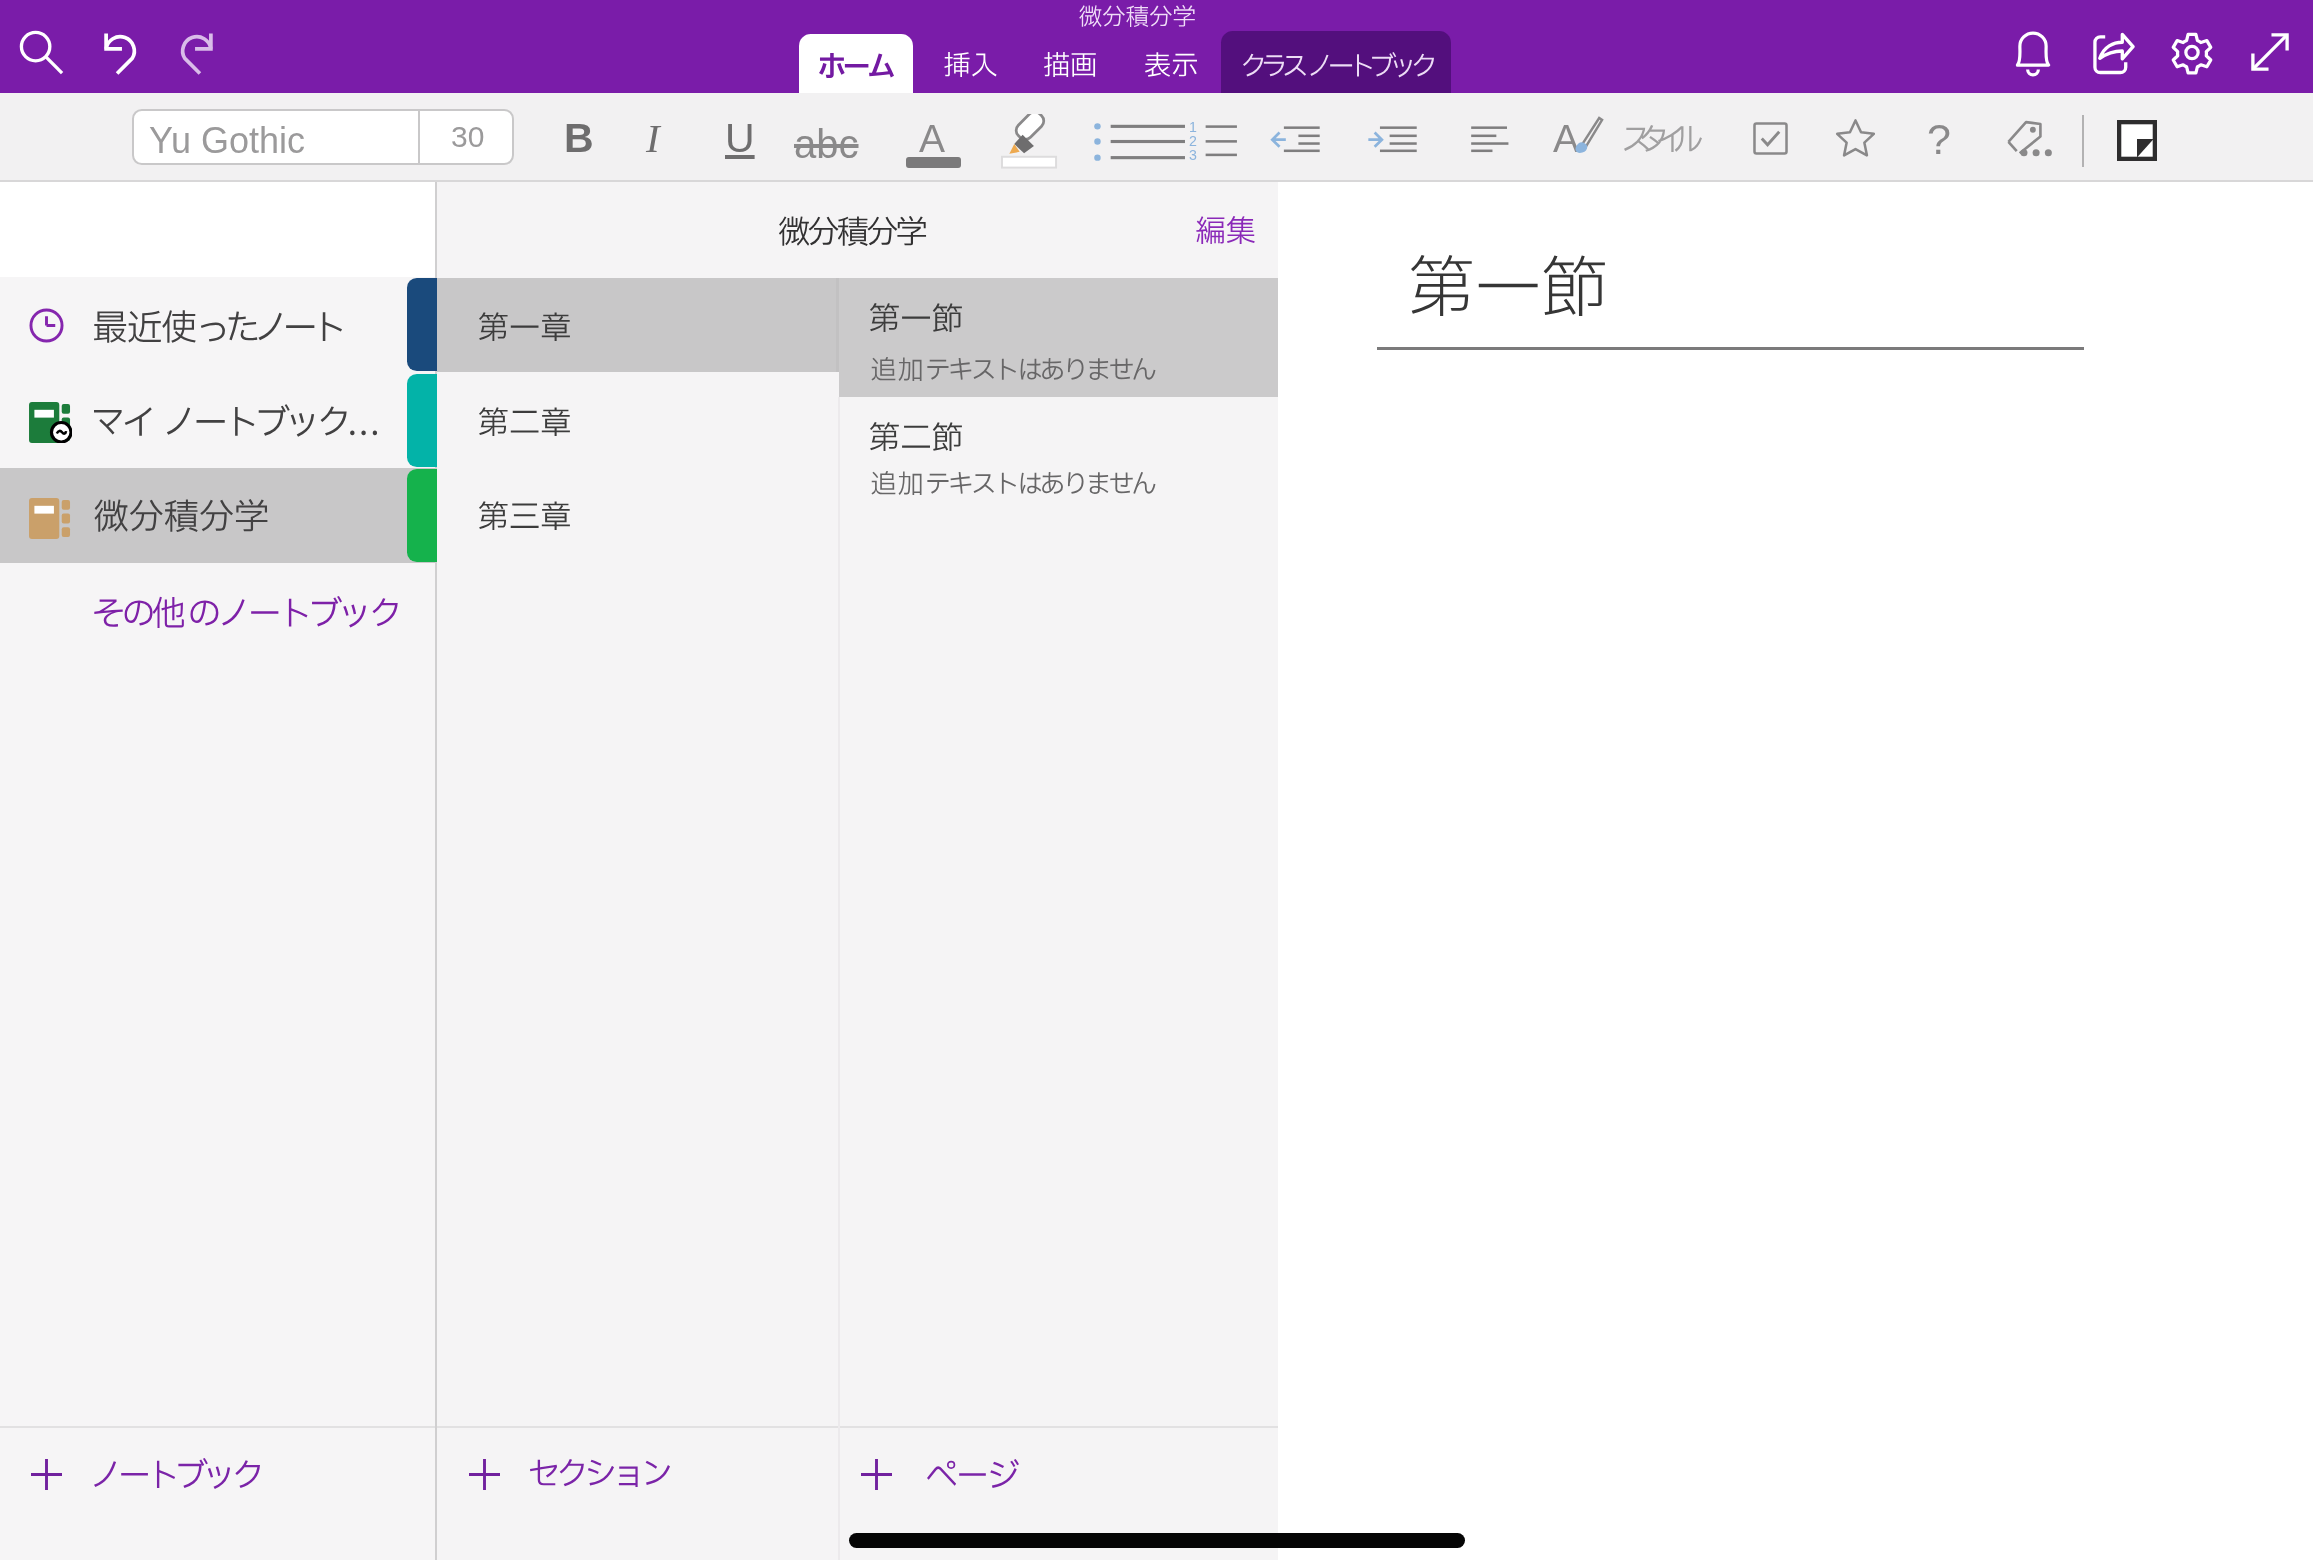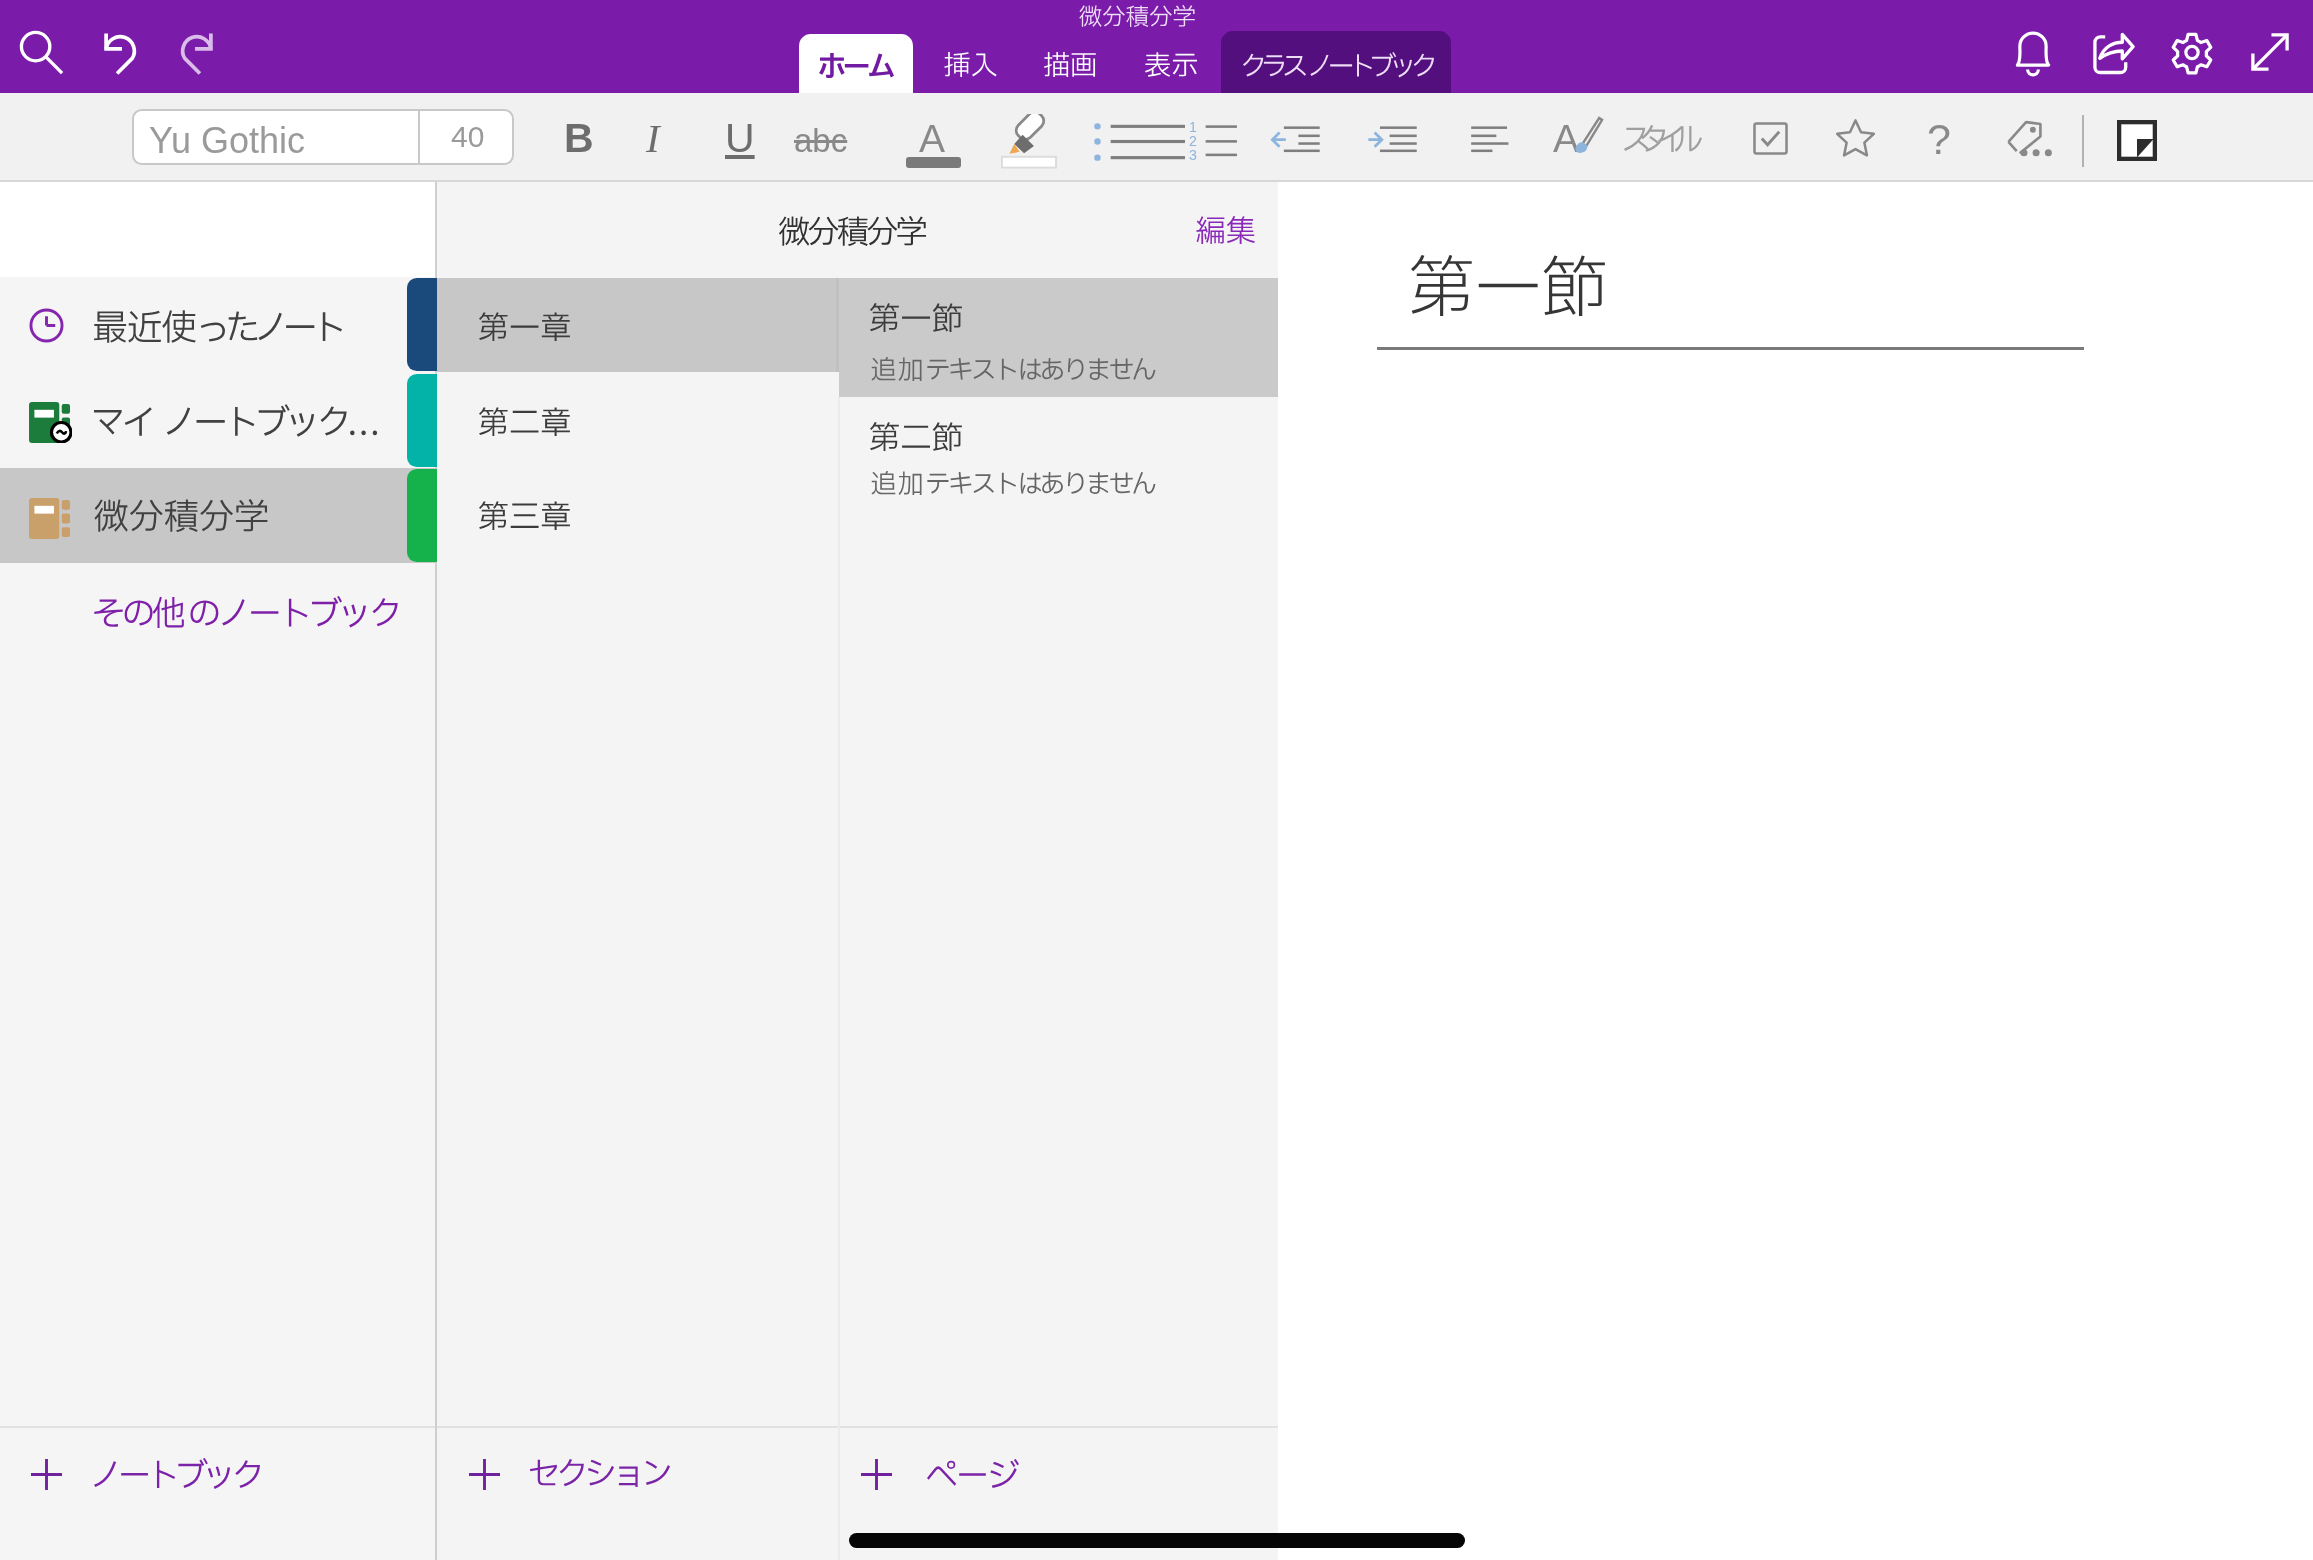--- a/index.html
+++ b/index.html
@@ -52,25 +52,25 @@
   </svg>
 <svg class="abs" style="left:2248px;top:31px" width="44" height="43" viewBox="0 0 45 44" fill="none" stroke="#fff" stroke-width="3.4">
 <path d="M5 39 L40 4"></path>
     <path d="M24 4 L40 4 L40 20"></path>
     <path d="M21 39 L5 39 L5 23"></path>
   </svg>
 <div class="abs" style="left:0;top:93px;width:2313px;height:89px;background:#f2f1f2;border-bottom:2px solid #d8d7d8;box-sizing:border-box"></div>
 <div class="abs" style="left:132px;top:109px;width:382px;height:56px;background:#fff;border:2px solid #c9c8c9;border-radius:9.8px;box-sizing:border-box"></div>
 <div class="abs" style="left:418px;top:111px;width:2px;height:52px;background:#c9c8c9"></div>
 <div class="abs" style="left:149px;top:120px;font-size:36px;color:#9b9a9b">Yu Gothic</div>
-<div class="abs" style="left:451px;top:120px;font-size:30px;color:#9b9a9b">40</div>
+<div class="abs" style="left:451px;top:120px;font-size:30px;color:#9b9a9b">30</div>
 <div class="abs" style="left:564px;top:115px;font-size:41px;font-weight:bold;color:#6e6d6e">B</div>
 <div class="abs" style="left:646px;top:114px;font-size:41px;font-style:italic;font-family:'Liberation Serif',serif;color:#6e6d6e">I</div>
 <div class="abs" style="left:725px;top:115px;font-size:41px;color:#6e6d6e;text-decoration:underline">U</div>
-<div class="abs" style="left:794px;top:122px;font-size:33px;color:#8a898a;text-decoration:line-through">abc</div>
+<div class="abs" style="left:794px;top:122px;font-size:40px;color:#8a898a;text-decoration:line-through">abc</div>
 <div class="abs" style="left:919px;top:117px;font-size:39px;color:#8a898a">A</div>
 <div class="abs" style="left:906px;top:157px;width:55px;height:10.8px;background:#7b7a7b;border-radius:2.9px"></div>
 <svg class="abs" style="left:998px;top:114px" width="63" height="59" viewBox="0 0 64 60">
 <g fill="none" stroke="#8a898a" stroke-width="2.8">
 <rect x="24.5" y="-3.5" width="17.5" height="31" rx="7.5" transform="rotate(45 33 11)" fill="#fff"></rect>
 </g>
 <path d="M16.5 30.5 L25 21 L36.5 32.5 L26.5 40 Z" fill="#6e6d6e"></path>
 <path d="M16.5 30.5 L11.5 40.5 L22 38.5 Z" fill="#eda94f"></path>
 <rect x="4" y="43.5" width="55" height="11" fill="#fff" stroke="#dddcdd" stroke-width="2"></rect>
   </svg>

